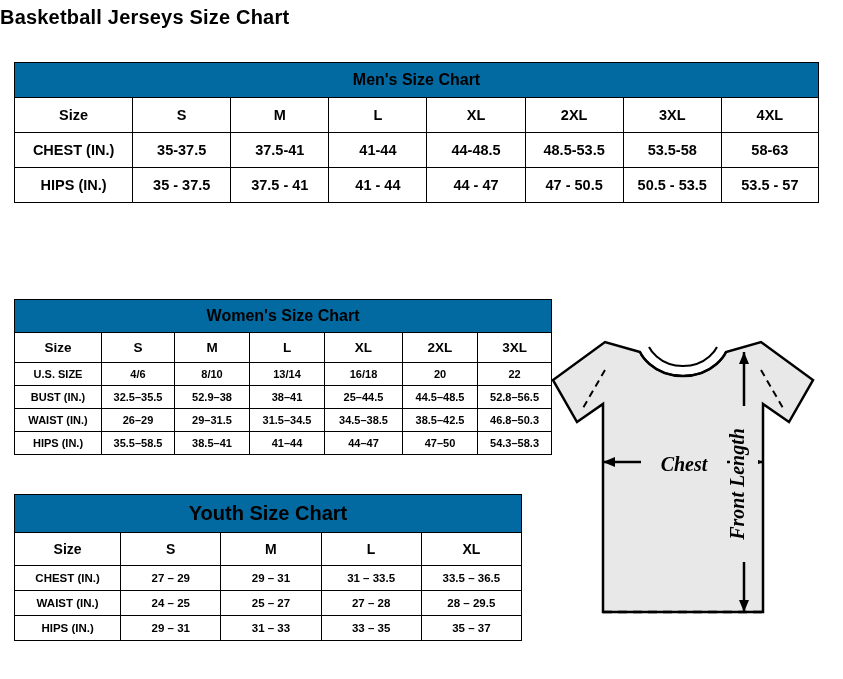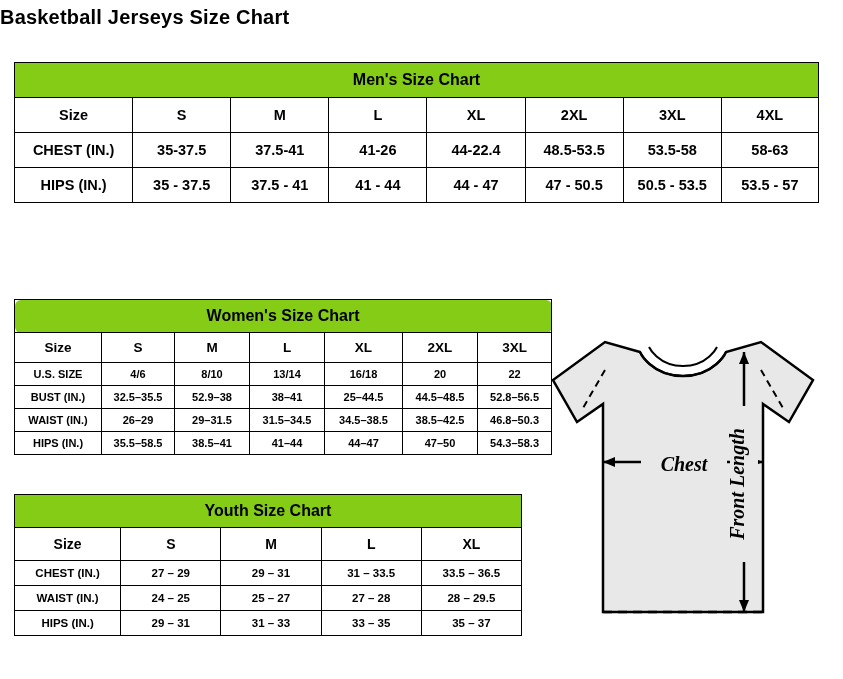--- a/index.html
+++ b/index.html
@@ -30,21 +30,21 @@
     table-layout: fixed;
   }
   table td, table th {
     border: 1px solid #000000;
     text-align: center;
     vertical-align: middle;
     font-weight: bold;
     background: #ffffff;
   }
   .chart-caption td {
-    background: #84cc16;
+    background: #0369a1;
     font-size: 16px;
     font-weight: bold;
     padding: 8px 0;
     margin-left: 8px;
   }
 
   
   #mens-table {
     position: absolute;
     left: 14px;
@@ -66,21 +66,20 @@
   
   #womens-table {
     position: absolute;
     left: 14px;
     top: 299px;
     width: 537px;
   }
   #womens-table .chart-caption td {
     font-size: 16px;
     padding: 7px 0;
-    border-radius: 6px;
   }
   #womens-table .hdr td {
     font-size: 13.5px;
     padding: 7px 0;
   }
   #womens-table .row td {
     font-size: 11px;
     padding: 5px 4px;
   }
   #womens-table .rowlabel {
@@ -88,21 +87,21 @@
   }
 
   
   #youth-table {
     position: absolute;
     left: 14px;
     top: 494px;
     width: 508px;
   }
   #youth-table .chart-caption td {
-    font-size: 16px;
+    font-size: 20px;
     padding: 7px 8px;
   }
   #youth-table .hdr td {
     font-size: 14px;
     padding: 8px 0;
   }
   #youth-table .row td {
     font-size: 11.5px;
     padding: 6px 0;
   }
@@ -154,22 +153,22 @@
       <td>L</td>
       <td>XL</td>
       <td>2XL</td>
       <td>3XL</td>
       <td>4XL</td>
     </tr>
     <tr class="row">
       <td class="rowlabel">CHEST (IN.)</td>
       <td>35-37.5</td>
       <td>37.5-41</td>
-      <td>41-26</td>
-      <td>44-22.4</td>
+      <td>41-44</td>
+      <td>44-48.5</td>
       <td>48.5-53.5</td>
       <td>53.5-58</td>
       <td>58-63</td>
     </tr>
     <tr class="row">
       <td class="rowlabel">HIPS (IN.)</td>
       <td>35 - 37.5</td>
       <td>37.5 - 41</td>
       <td>41 - 44</td>
       <td>44 - 47</td>

